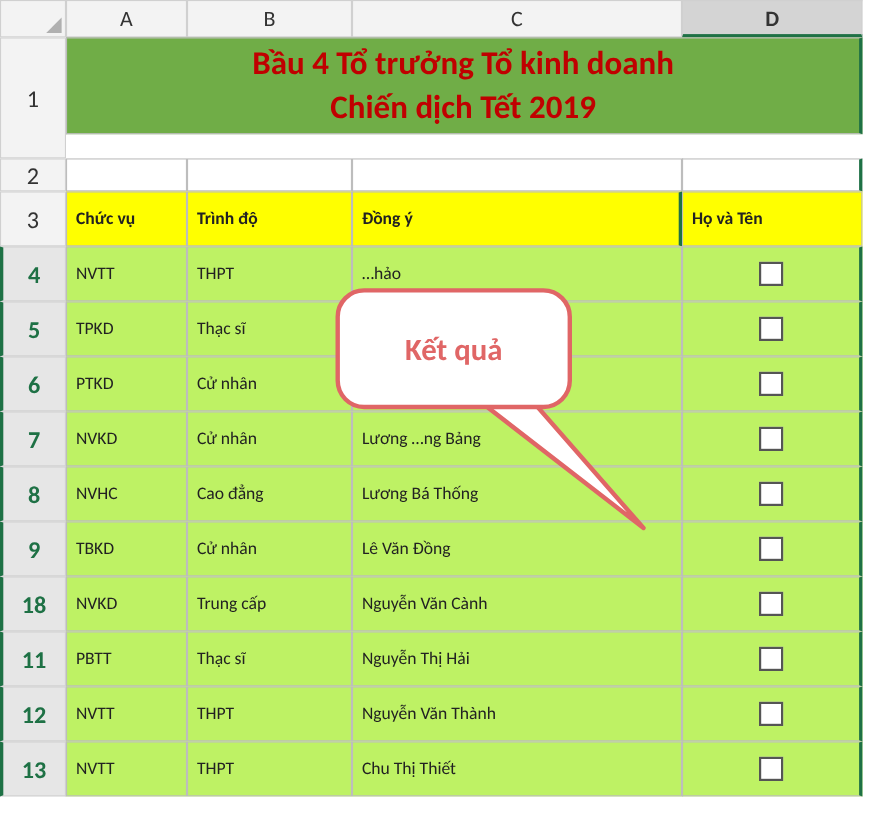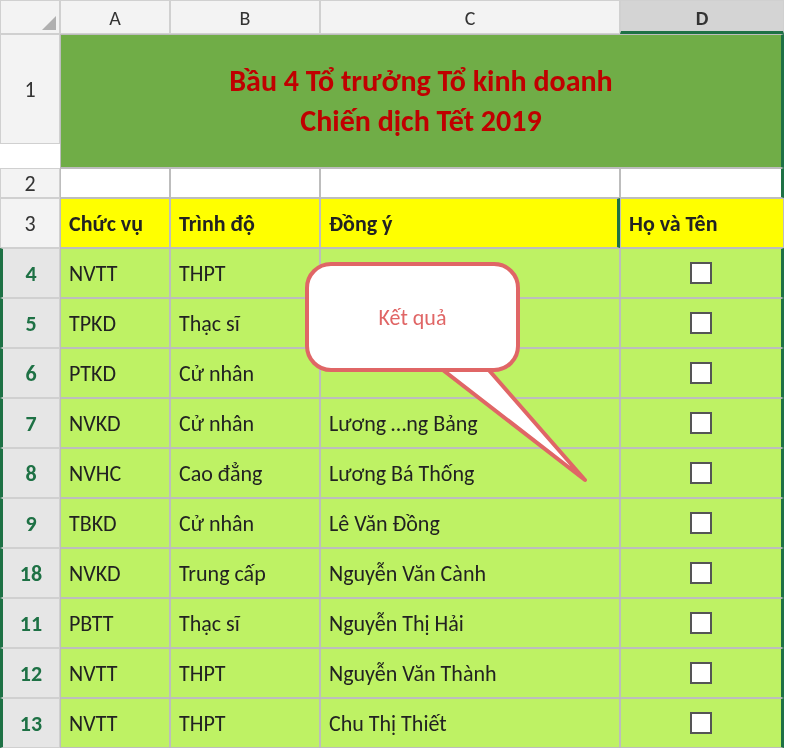--- a/index.html
+++ b/index.html
@@ -65,33 +65,33 @@
     color: #1e7145;
     font-weight: bold;
     border-left: 3px solid #1e7145;
   }
   .cell {
     border: 1px solid #bdbdbd;
     height: 50px;
     display: flex;
     align-items: center;
     padding: 12px 8px;
-    font-size: 22px;
+    font-size: 16px;
   }
   .title-cell {
     grid-column: 2 / 6;
     background: #70ad47;
     color: #c00000;
     font-weight: bold;
     font-size: 30px;
     display: flex;
     flex-direction: column;
     align-items: center;
     justify-content: center;
-    height: 134px;
+    height: 88px;
     border: 1px solid #bdbdbd;
     border-right: 3px solid #1e7145;
     line-height: 1.35;
   }
   .row1-hdr { height: 110px; }
   .data-cell { background: #bef264; }
   .data-cell:last-child { border-right: 3px solid #1e7145; justify-content: center; }
   .checkbox {
     width: 22px; height: 22px;
     border: 2px solid #555;
@@ -102,23 +102,24 @@
     position: absolute;
     left: 305px; top: 262px;
     width: 215px; height: 110px;
     background: #fff;
     border: 4px solid #e06666;
     border-radius: 26px;
     display: flex;
     align-items: center;
     justify-content: center;
     color: #e06666;
-    font-size: 22px;
+    font-size: 28px;
     font-family: Calibri, Arial, sans-serif;
     z-index: 10;
+    font-weight: bold;
   }
   .callout-tail {
     position: absolute;
     left: 430px; top: 360px;
     width: 0; height: 0;
     z-index: 9;
   }
   .callout-tail svg { display:block; }
 </style>
 </head>

